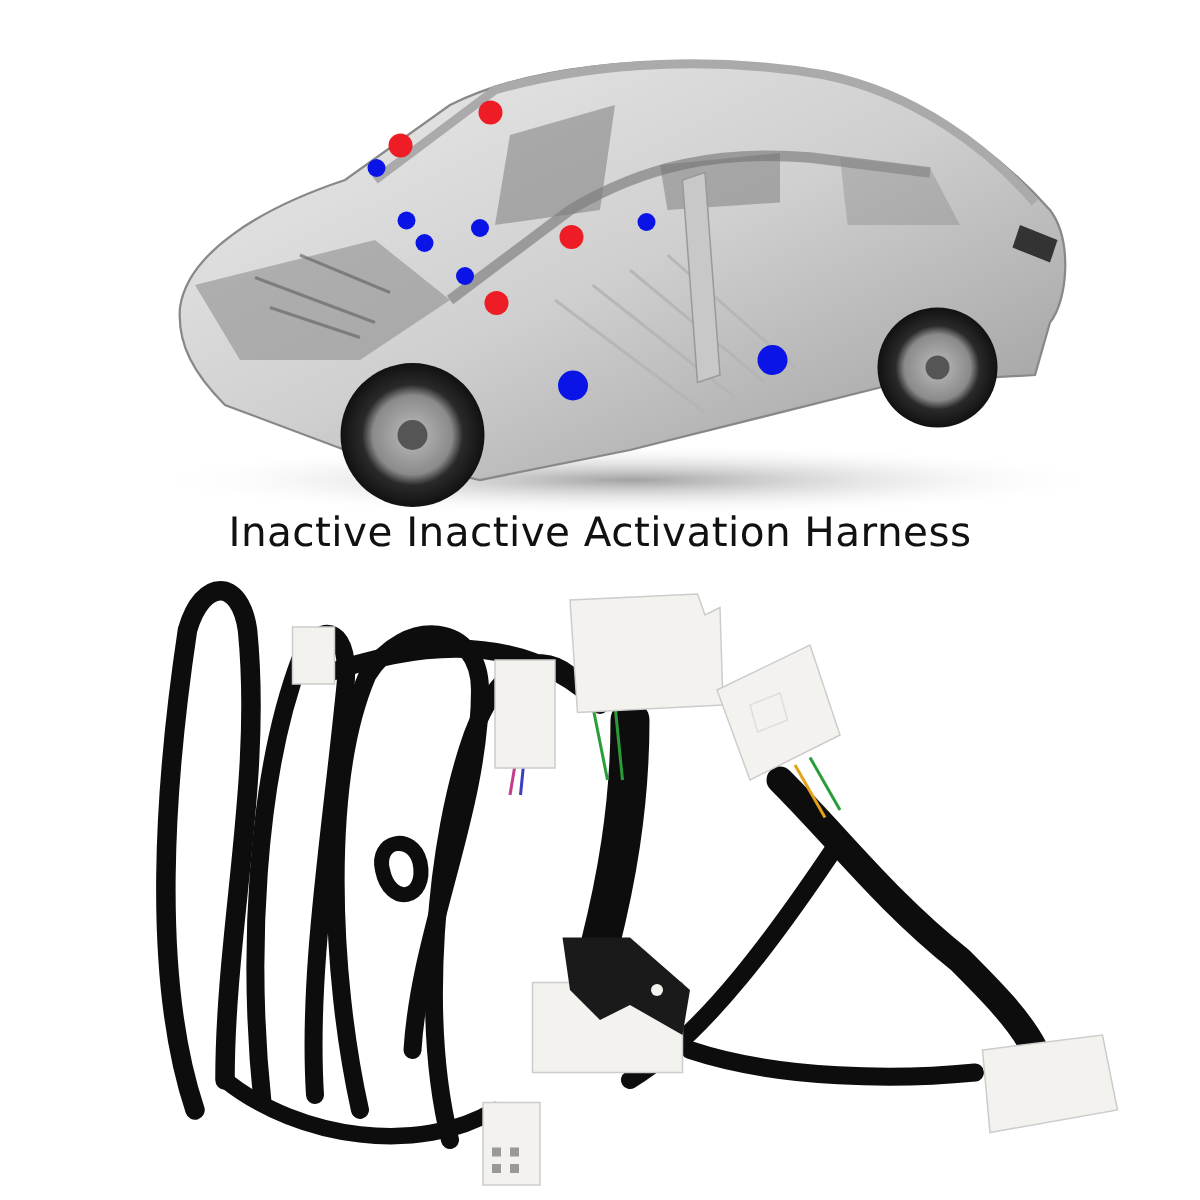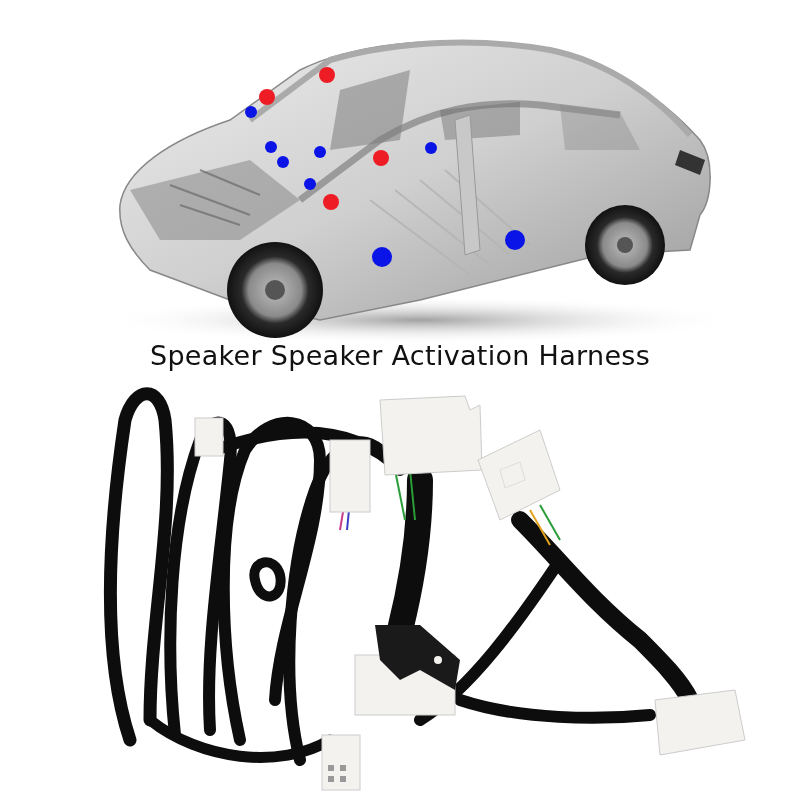--- a/index.html
+++ b/index.html
@@ -80,21 +80,21 @@
         <circle cx="310" cy="184" r="6" fill="#0a14e6"></circle>
         <circle cx="381" cy="158" r="8" fill="#ee1c24"></circle>
         <circle cx="431" cy="148" r="6" fill="#0a14e6"></circle>
         <circle cx="331" cy="202" r="8" fill="#ee1c24"></circle>
         <circle cx="382" cy="257" r="10" fill="#0a14e6"></circle>
         <circle cx="515" cy="240" r="10" fill="#0a14e6"></circle>
       </g>
   </svg>
 </div>
 
-<div class="caption">Speaker Speaker Activation Harness</div>
+<div class="caption">Inactive Inactive Activation Harness</div>
 
 <div class="harness-figure">
   <svg width="800" height="415" viewBox="0 385 800 415">
     <g fill="none" stroke="#0d0d0d" stroke-linecap="round" stroke-linejoin="round">
 
       <path d="M130 740 C100 650 110 520 125 420 C135 385 160 385 165 420 C175 520 150 620 150 720" stroke-width="13"></path>
       <path d="M175 735 C165 640 170 520 200 440 C215 410 235 420 230 460 C220 560 205 650 210 730" stroke-width="12"></path>
       <path d="M240 740 C220 650 215 520 245 450 C270 410 320 415 320 460 C320 540 280 620 275 700" stroke-width="12"></path>
       <path d="M255 580 C250 560 275 555 280 575 C285 600 260 605 255 580" stroke-width="10"></path>
       <path d="M300 760 C280 680 290 560 315 490 C330 450 355 430 380 450" stroke-width="12"></path>

